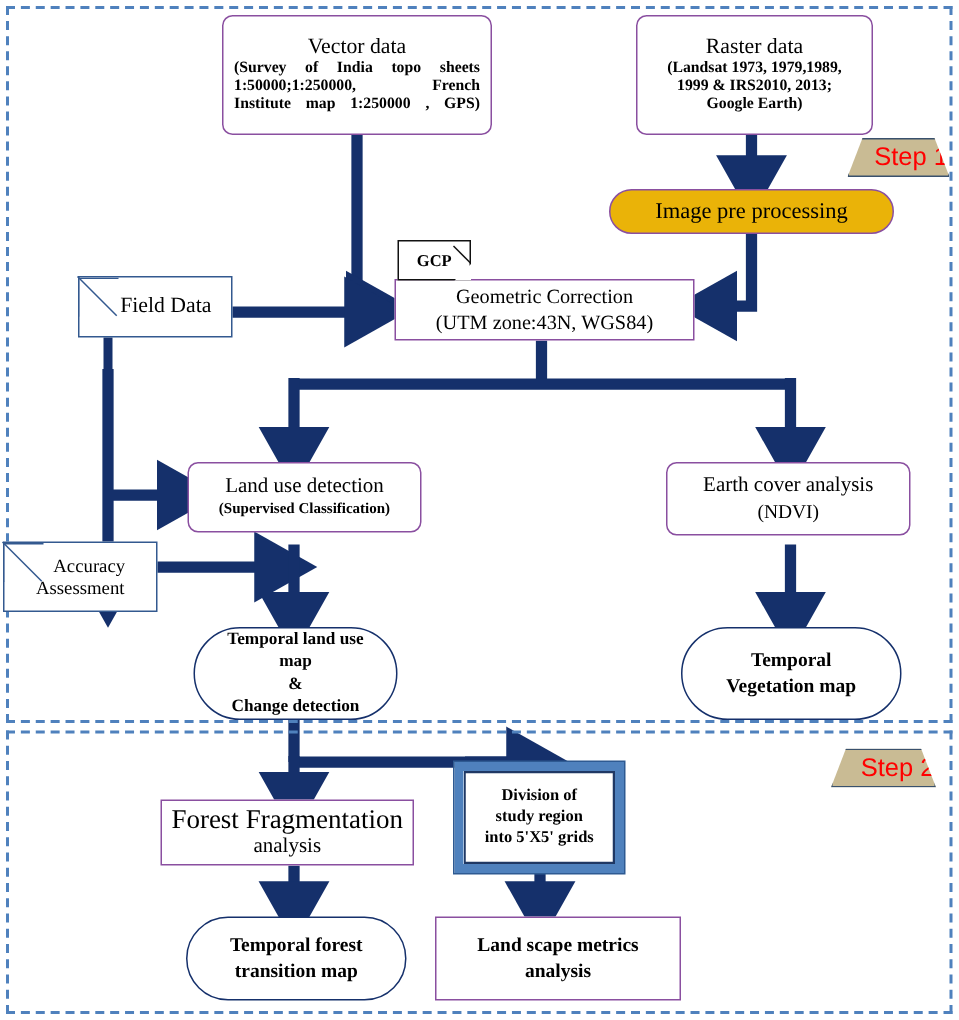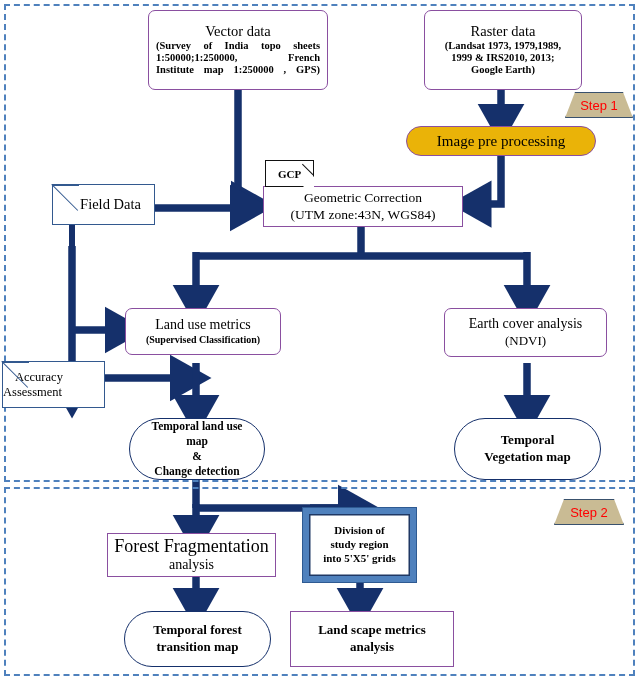--- a/index.html
+++ b/index.html
@@ -125,25 +125,25 @@
     outline-offset: 0px;
   }
   
   .step-badge {
     position: absolute;
     z-index: 9;
     background: #c9bb94;
     border: 1.6px solid #39516d;
     color: #ff0000;
     font-family: "Liberation Sans", sans-serif;
-    font-size: 13px;
+    font-size: 17px;
     font-weight: 400;
     display: flex;
     align-items: center;
-    justify-content: center;
+    justify-content: flex-end;
     -webkit-clip-path: polygon(10px 0, calc(100% - 10px) 0, 100% 100%, 0 100%);
     clip-path: polygon(10px 0, calc(100% - 10px) 0, 100% 100%, 0 100%);
   }
   
   .panel {
     position: absolute;
     border: 2.5px dashed #4f81bd;
     box-sizing: border-box;
     z-index: 1;
   }
@@ -281,32 +281,32 @@
     <div class="fold-tl-line2"></div>
     <div class="fold-tl-line3"></div>
   </div>
 
   <div class="node purple-rect" style="left:263px; top:186px; width:200px; height:41px;">
     <div class="t-mid" style="font-size:13.5px;">Geometric Correction</div>
     <div class="t-mid" style="font-size:13.5px;">(UTM zone:43N, WGS84)</div>
   </div>
 
   <div class="node purple-box" style="left:125px; top:308px; width:156px; height:47px;">
-    <div class="t-mid" style="font-size:14px;">Land use metrics</div>
+    <div class="t-mid" style="font-size:14px;">Land use detection</div>
     <div class="t-small-b">(Supervised Classification)</div>
   </div>
 
   <div class="node purple-box" style="left:444px; top:308px; width:163px; height:49px;">
     <div class="t-mid" style="font-size:14px;">Earth cover analysis</div>
     <div class="t-mid" style="font-size:13px;">(NDVI)</div>
   </div>
 
   <div class="doc-note" style="left:2px; top:361px; width:101px; height:45px; z-index:6;">
     <div style="position:absolute; left:0; top:0; width:100%; height:100%;
-                display:flex; flex-direction:column; align-items:flex-start;
+                display:flex; flex-direction:column; align-items:center;
                 justify-content:center; text-align:center;">
       <span class="t-mid" style="font-size:12.5px; padding-left:12px;">Accuracy</span>
       <span class="t-mid" style="font-size:12.5px;">Assessment</span>
     </div>
     <div class="fold-tl"></div>
     <div class="fold-tl-line"></div>
     <div class="fold-tl-line2"></div>
     <div class="fold-tl-line3"></div>
   </div>
 

